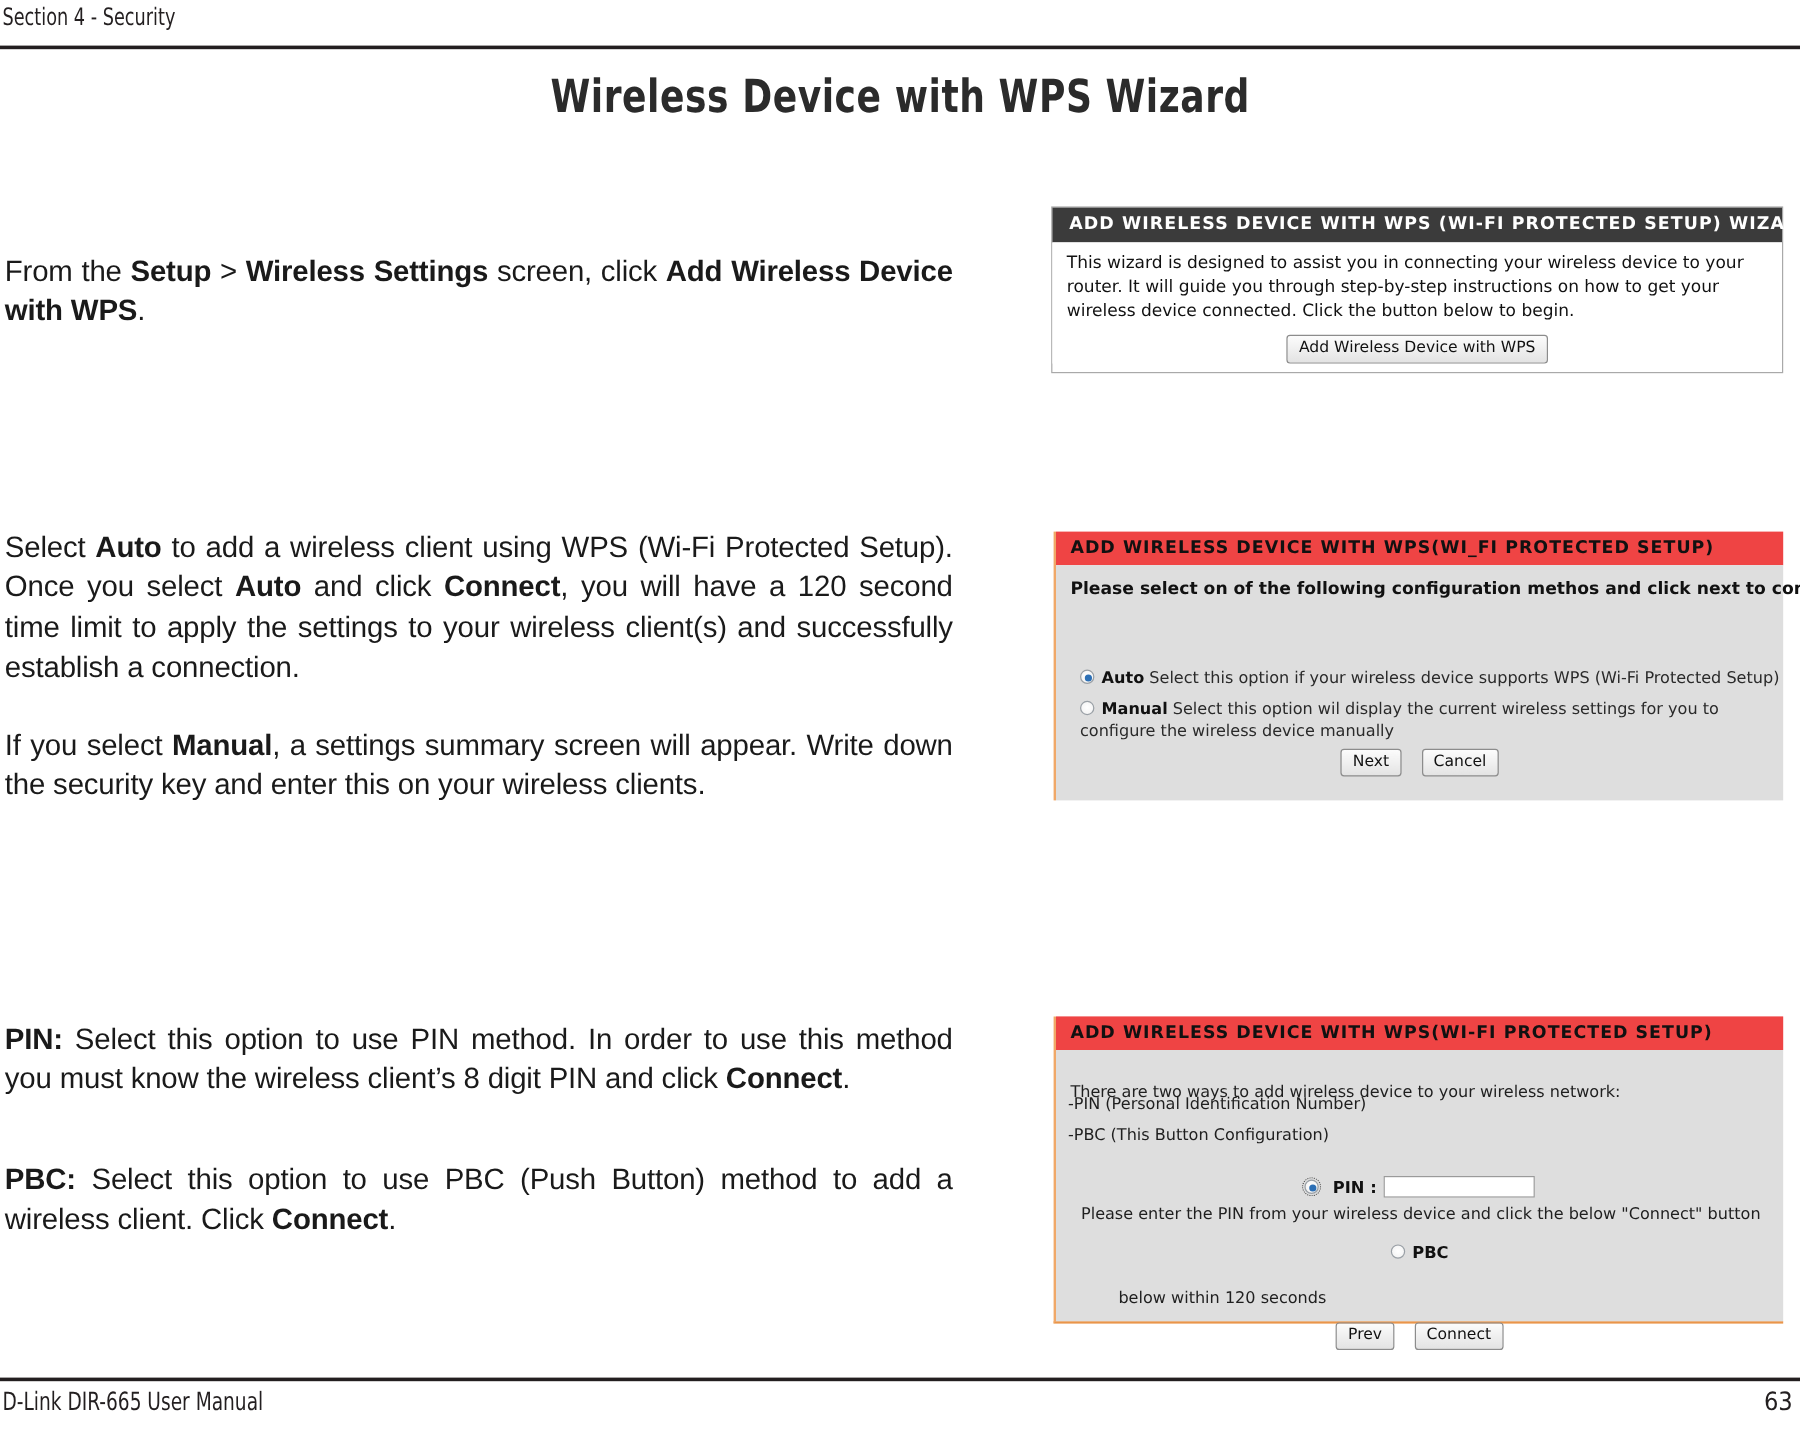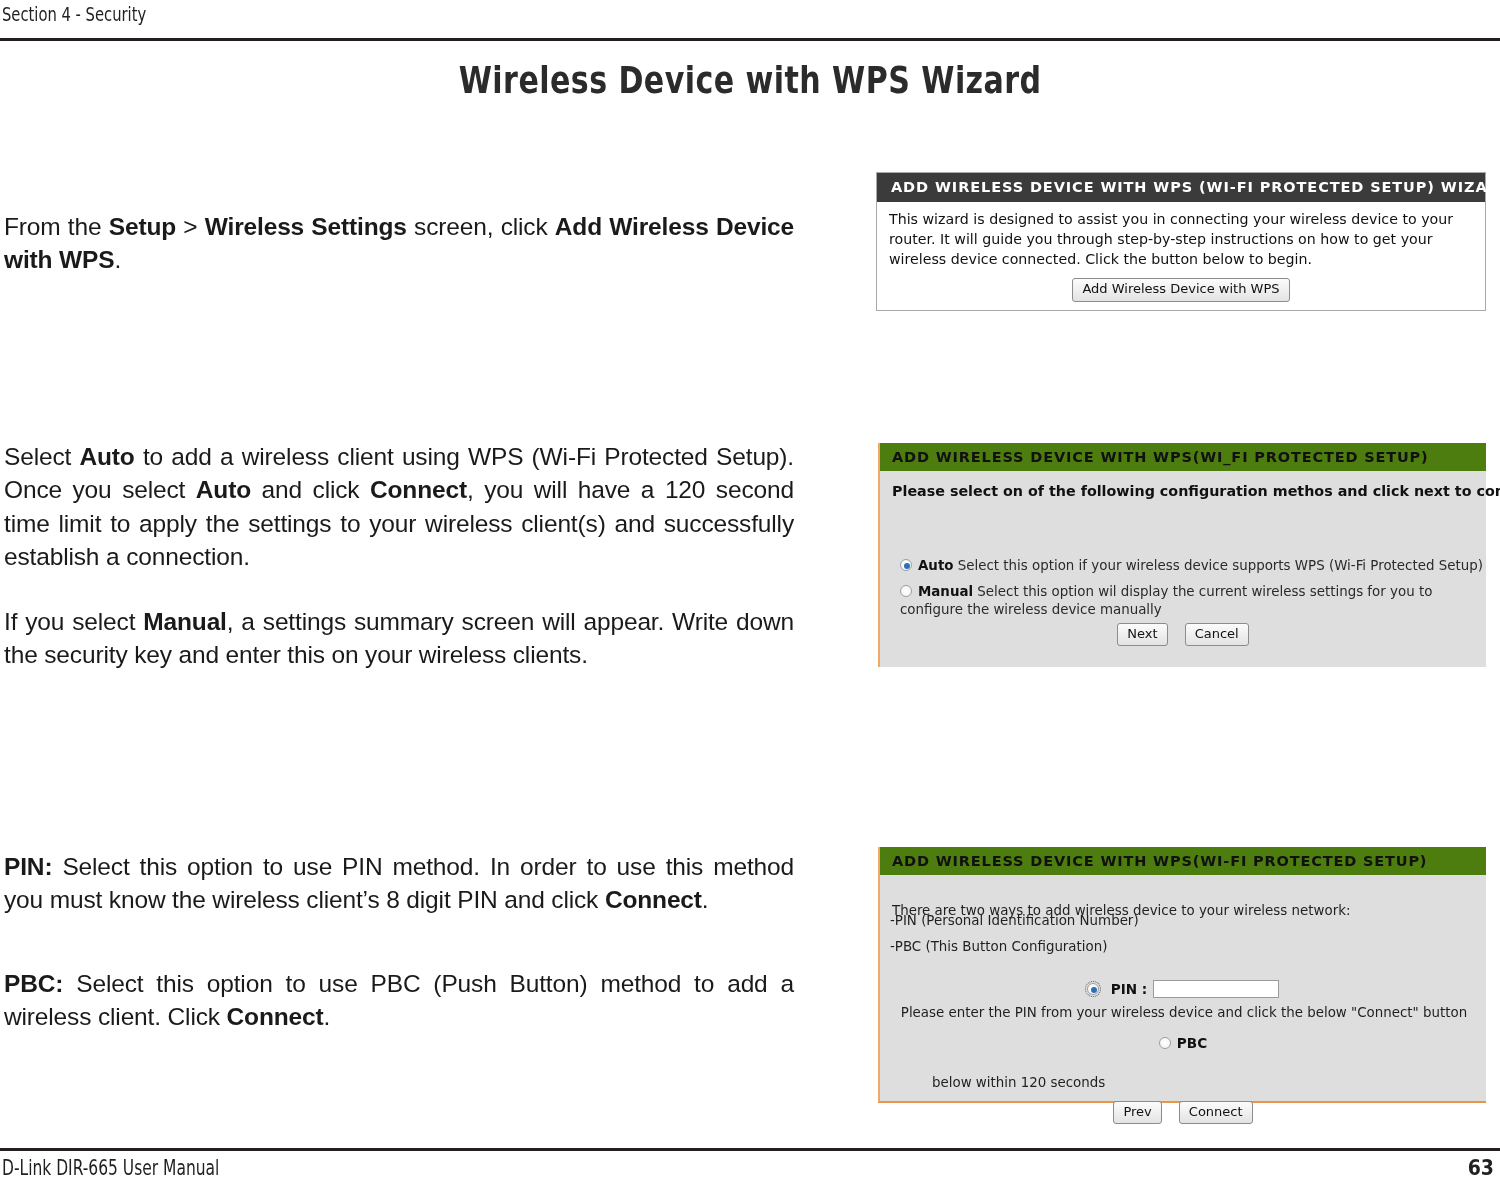--- a/index.html
+++ b/index.html
@@ -113,21 +113,21 @@
     line-height: 1.1;
     white-space: nowrap;
   }
   #panel-wizard .btn-row {
     text-align: center;
     margin-top: 9px;
   }
 
   
   .bar-orange {
-    background: #4d7c0f;
+    background: #ef4444;
     color: #111111;
     font-size: 14.5px;
     font-weight: bold;
     letter-spacing: 0.85px;
     padding: 6px 0 6px 12px;
     height: 28px;
     line-height: 16px;
     white-space: nowrap;
   }
   .gray-body {
@@ -229,21 +229,21 @@
     left: 0; top: 1156px; width: 1500px; height: 34px;
   }
   .footer-left, .footer-right {
     position: absolute;
     font-size: 21px;
     color: #231f20;
     font-family: "Liberation Sans Narrow", "DejaVu Sans Condensed", "Liberation Sans", sans-serif;
     white-space: nowrap;
   }
   .footer-left { left: 2px; top: 0; transform: scaleX(0.82); transform-origin: left top; }
-  .footer-right { right: 6px; top: 0; font-weight: bold; }
+  .footer-right { right: 6px; top: 0; }
 </style>
 </head>
 <body>
 
 <div class="page-header">
   <div class="section-label">Section 4 - Security</div>
   <div class="header-rule"></div>
 </div>
 
 <div class="page-title"><span>Wireless Device with WPS Wizard</span></div>

